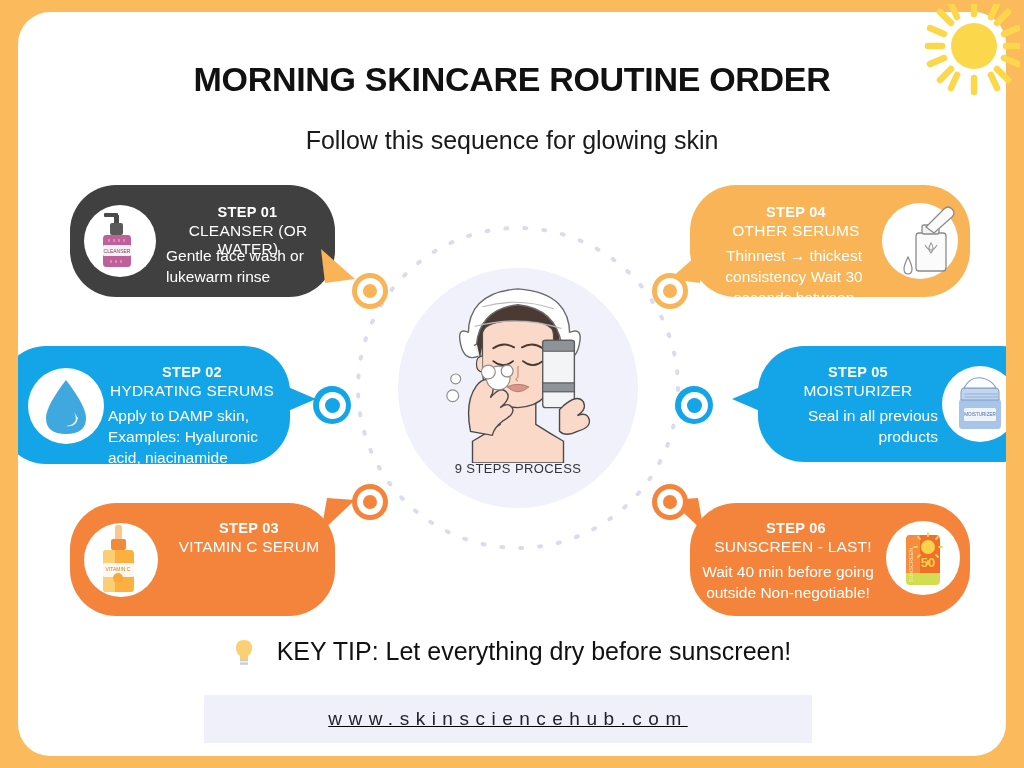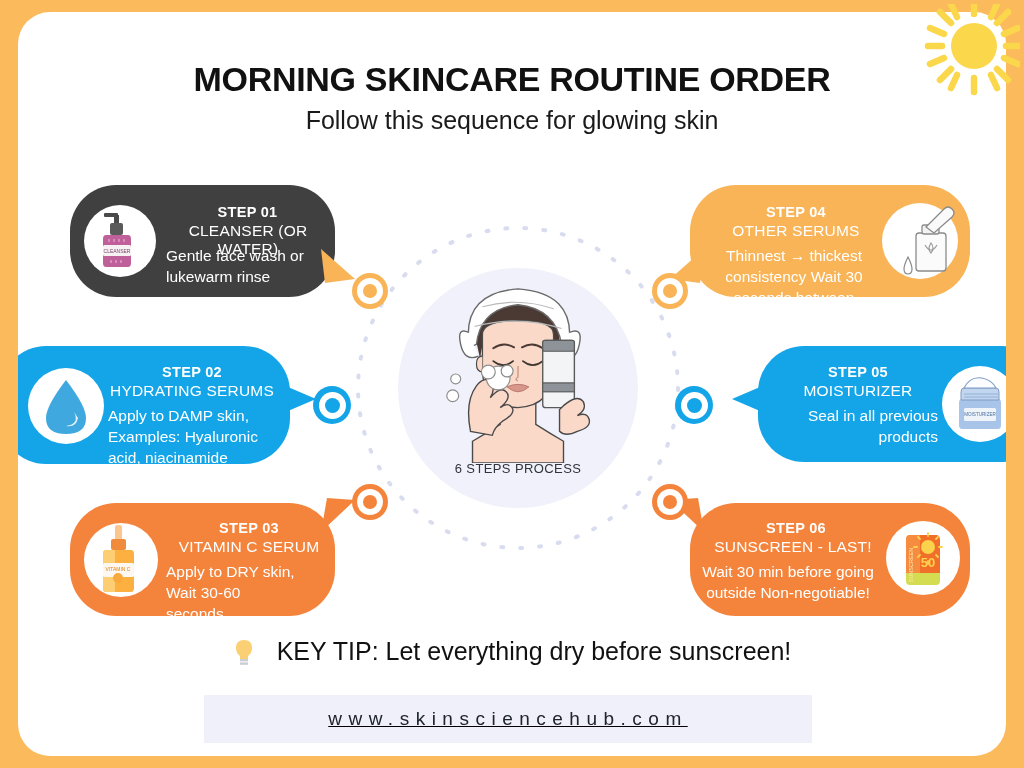--- a/index.html
+++ b/index.html
@@ -88,21 +88,21 @@
     font-size:19px; color:#20242b; letter-spacing:6.5px;
   }
 </style>
 </head>
 <body>
 
 <div id="stage">
   <div class="canvas">
 
     <div class="title" style="left:-18px;top:48px;">MORNING SKINCARE ROUTINE ORDER</div>
-    <div class="subtitle" style="left:-18px;top:94px;">Follow this sequence for glowing skin</div>
+    <div class="subtitle" style="left:-18px;top:114px;">Follow this sequence for glowing skin</div>
 
     <svg class="dotted-ring" style="left:334px;top:210px;" viewBox="0 0 332 332">
       <circle cx="166" cy="166" r="160" fill="none" stroke="#D9DCEF" stroke-width="4" stroke-dasharray="2 17" stroke-linecap="round"></circle>
     </svg>
 
     <div class="center-circle" style="left:380px;top:256px;"></div>
 
     <svg class="person" style="left:420px;top:271px;" viewBox="0 0 160 182">
 
       <path d="M62 118 L62 143 Q48 152 34 160 L34 182 L126 182 L126 160 Q112 152 98 143 L98 118 Z" fill="#FBD9C8" stroke="#4a4a4a" stroke-width="1.4"></path>
@@ -140,21 +140,21 @@
       <circle cx="14" cy="114" r="6" fill="#fff" stroke="#8d8d8d" stroke-width="1.2"></circle>
 
       <rect x="105" y="58" width="32" height="68" rx="3" fill="#F3F4F6" stroke="#5a5a5a" stroke-width="1.4"></rect>
       <rect x="105" y="58" width="32" height="11" rx="2" fill="#8E9399" stroke="#5a5a5a" stroke-width="1.2"></rect>
       <rect x="105" y="101" width="32" height="9" fill="#8E9399" stroke="#5a5a5a" stroke-width="1.2"></rect>
 
       <path d="M126 124 Q140 112 146 120 Q150 128 140 134 Q150 130 152 138 Q154 146 140 150
                Q128 156 122 150 L122 128 Z" fill="#FBD9C8" stroke="#4a4a4a" stroke-width="1.4"></path>
     </svg>
 
-    <div class="center-label" style="left:380px;top:449px;">6 STEPS PROCESS</div>
+    <div class="center-label" style="left:380px;top:449px;">9 STEPS PROCESS</div>
 
     <div class="bubble" style="left:52px;top:173px;width:265px;height:112px;background:#404040;">
       <div class="icon-circle" style="left:14px;top:20px;width:72px;height:72px;">
         <svg viewBox="0 0 72 72" width="72" height="72">
           <rect x="30" y="10" width="5" height="9" fill="#4a4a4a"></rect>
           <rect x="20" y="8" width="14" height="4" rx="1" fill="#4a4a4a"></rect>
           <rect x="26" y="18" width="13" height="12" rx="2" fill="#5a5a5a"></rect>
           <path d="M22 30 h22 q3 0 3 4 v24 q0 4 -3 4 h-22 q-3 0 -3 -4 v-24 q0 -4 3 -4 Z" fill="#C0609A"></path>
           <rect x="19" y="40" width="28" height="11" rx="1.5" fill="#F6F2F4"></rect>
           <text x="33" y="48" font-size="5" fill="#7a4668" text-anchor="middle" font-family="Liberation Sans, sans-serif">CLEANSER</text>
@@ -211,21 +211,20 @@
           <rect x="27" y="16" width="15" height="11" rx="2" fill="#F08A3C"></rect>
           <path d="M22 27 h25 q3 0 3 4 v34 q0 4 -3 4 h-25 q-3 0 -3 -4 v-34 q0 -4 3 -4 Z" fill="#FBB040"></path>
           <path d="M22 27 h9 v42 h-9 q-3 0 -3 -4 v-34 q0 -4 3 -4 Z" fill="#FDCE72"></path>
           <rect x="19" y="40" width="31" height="14" rx="1.5" fill="#FCF7F1"></rect>
           <text x="34" y="48" font-size="5" fill="#E2820F" text-anchor="middle" font-family="Liberation Sans, sans-serif">VITAMIN C</text>
           <circle cx="34" cy="55" r="5" fill="#F8A93B"></circle>
         </svg>
       </div>
       <div class="txt step-num" style="left:100px;top:17px;width:158px;text-align:center;">STEP 03</div>
       <div class="txt step-name" style="left:96px;top:35px;width:166px;text-align:center;">VITAMIN C SERUM</div>
-      <div class="txt step-desc" style="left:96px;top:58px;width:130px;">Apply to DRY skin, Wait 30-60 seconds</div>
     </div>
     <svg style="position:absolute;left:303px;top:484px;" width="36" height="40" viewBox="0 0 36 40">
       <path d="M0 36 L34 4 L6 2 Z" fill="#F4843C"></path>
     </svg>
 
     <div class="ring" style="left:334px;top:472px;width:36px;height:36px;background:#F4843C;">
       <div style="width:26px;height:26px;border-radius:50%;background:#fff;display:flex;align-items:center;justify-content:center;">
         <i style="width:14px;height:14px;background:#F4843C;"></i>
       </div>
     </div>
@@ -299,21 +298,21 @@
               <path d="M50 34 l2 2"></path>
               <path d="M50 18 l2 -2"></path>
               <path d="M34 34 l-2 2"></path>
           </g>
           <text x="42" y="46" font-size="13" fill="#FBD24B" text-anchor="middle" font-weight="bold" font-family="Liberation Sans, sans-serif">50</text>
           <text x="27" y="44" font-size="5.5" fill="#FFE7B0" text-anchor="middle" transform="rotate(-90 27 44)" font-family="Liberation Sans, sans-serif">SUNSCREEN</text>
         </svg>
       </div>
       <div class="txt step-num" style="left:24px;top:17px;width:164px;text-align:center;">STEP 06</div>
       <div class="txt step-name" style="left:18px;top:35px;width:170px;text-align:center;">SUNSCREEN - LAST!</div>
-      <div class="txt step-desc" style="left:8px;top:58px;width:180px;text-align:center;">Wait 30 min before going outside Non-negotiable!</div>
+      <div class="txt step-desc" style="left:8px;top:58px;width:180px;text-align:center;">Wait 40 min before going outside Non-negotiable!</div>
     </div>
     <svg style="position:absolute;left:650px;top:484px;" width="36" height="40" viewBox="0 0 36 40">
       <path d="M36 36 L2 4 L30 2 Z" fill="#F4843C"></path>
     </svg>
 
     <div class="ring" style="left:634px;top:472px;width:36px;height:36px;background:#F4843C;">
       <div style="width:26px;height:26px;border-radius:50%;background:#fff;display:flex;align-items:center;justify-content:center;">
         <i style="width:14px;height:14px;background:#F4843C;"></i>
       </div>
     </div>

